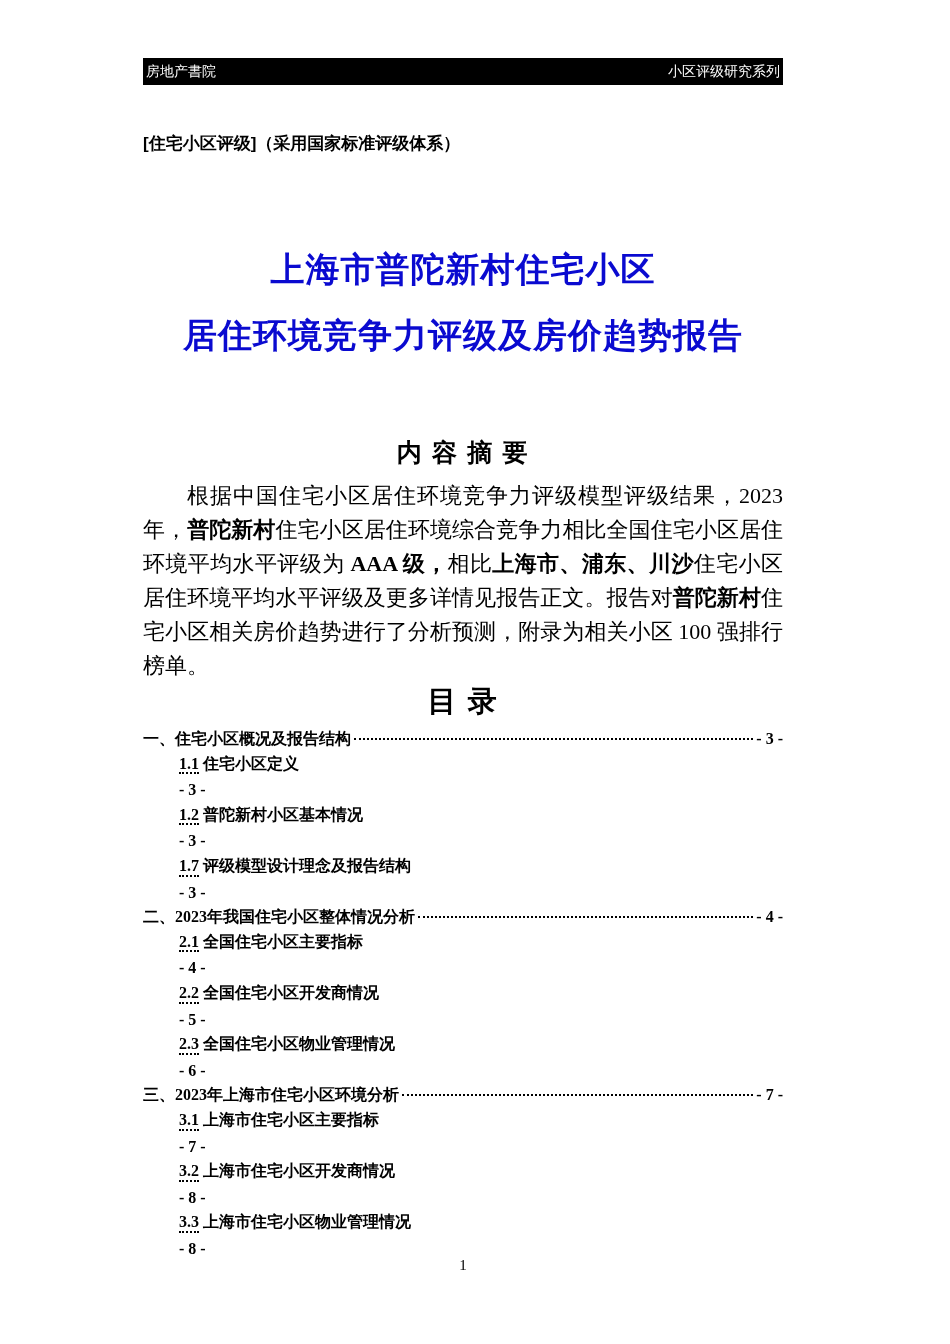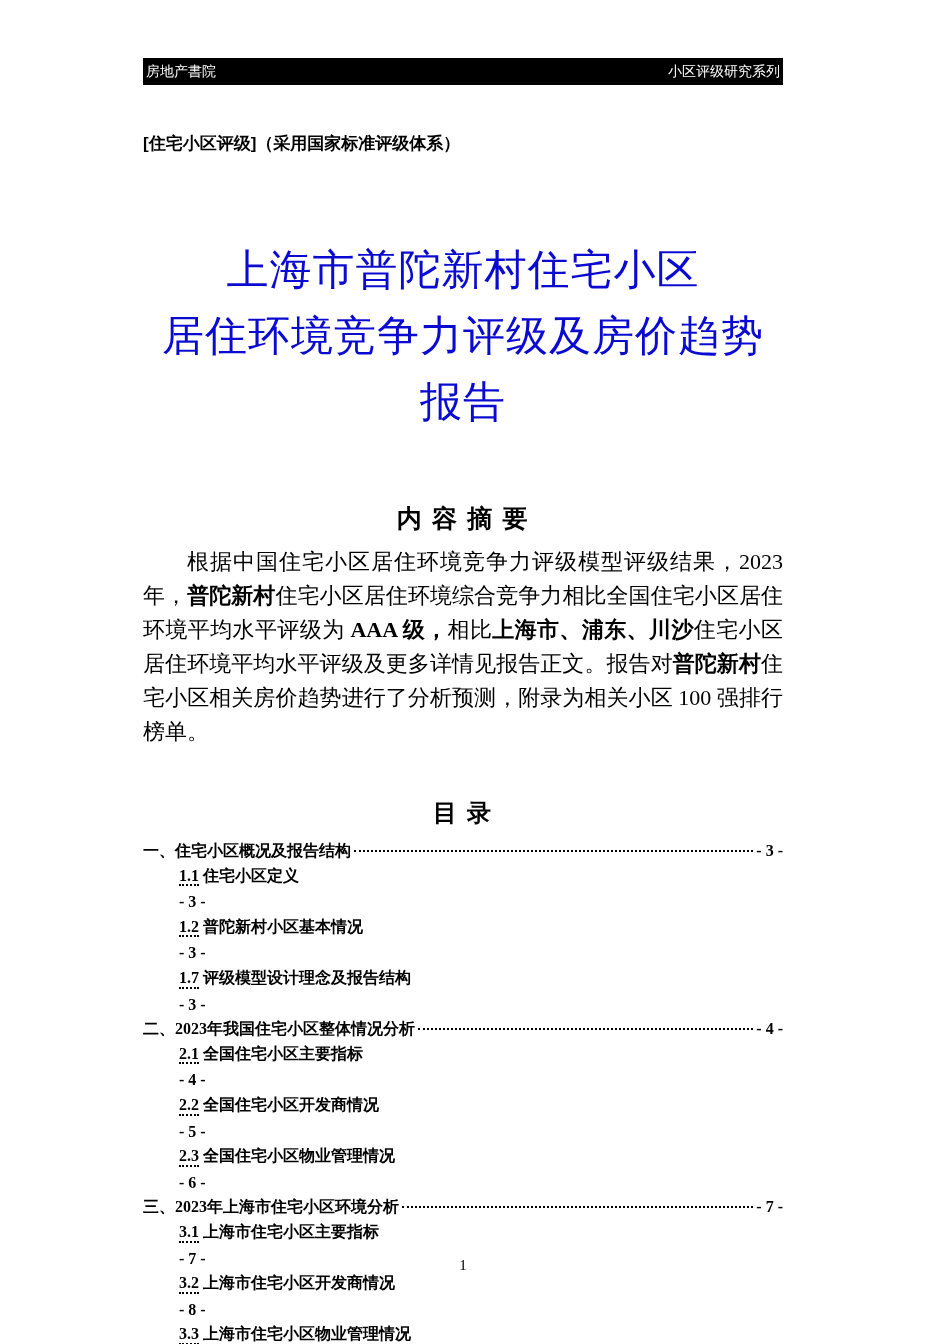--- a/index.html
+++ b/index.html
@@ -29,22 +29,22 @@
     margin-top: 46px;
     font-family: "Liberation Sans", sans-serif;
     font-weight: bold;
     font-size: 17px;
     line-height: 26px;
     color: var(--body-text, #000);
   }
   .title-block { margin-top: 80px; text-align: center; }
   .title-line {
     color: var(--title-blue, #0a0ad0);
-    font-size: 42px;
-    font-weight: normal;
+    font-size: 34px;
+    font-weight: bold;
     line-height: 66px;
     letter-spacing: 1px;
   }
   .edition {
     margin-top: 4px;
     text-align: center;
     color: var(--title-blue, #0a0ad0);
     font-size: 27px;
     font-weight: bold;
     line-height: 46px;
@@ -58,23 +58,22 @@
     letter-spacing: 2px;
   }
   .summary-text {
     margin-top: 6px;
     font-size: 22px;
     line-height: 34px;
     text-align: justify;
     text-indent: 2em;
   }
   .toc-heading {
-    margin-top: 46px;
     text-align: center;
-    font-size: 24px;
+    font-size: 29px;
     font-weight: bold;
     line-height: 36px;
     letter-spacing: 2px;
   }
   .toc { margin-top: 8px; }
   .toc-entry {
     display: flex;
     align-items: baseline;
     font-size: 16px;
     font-weight: bold;

